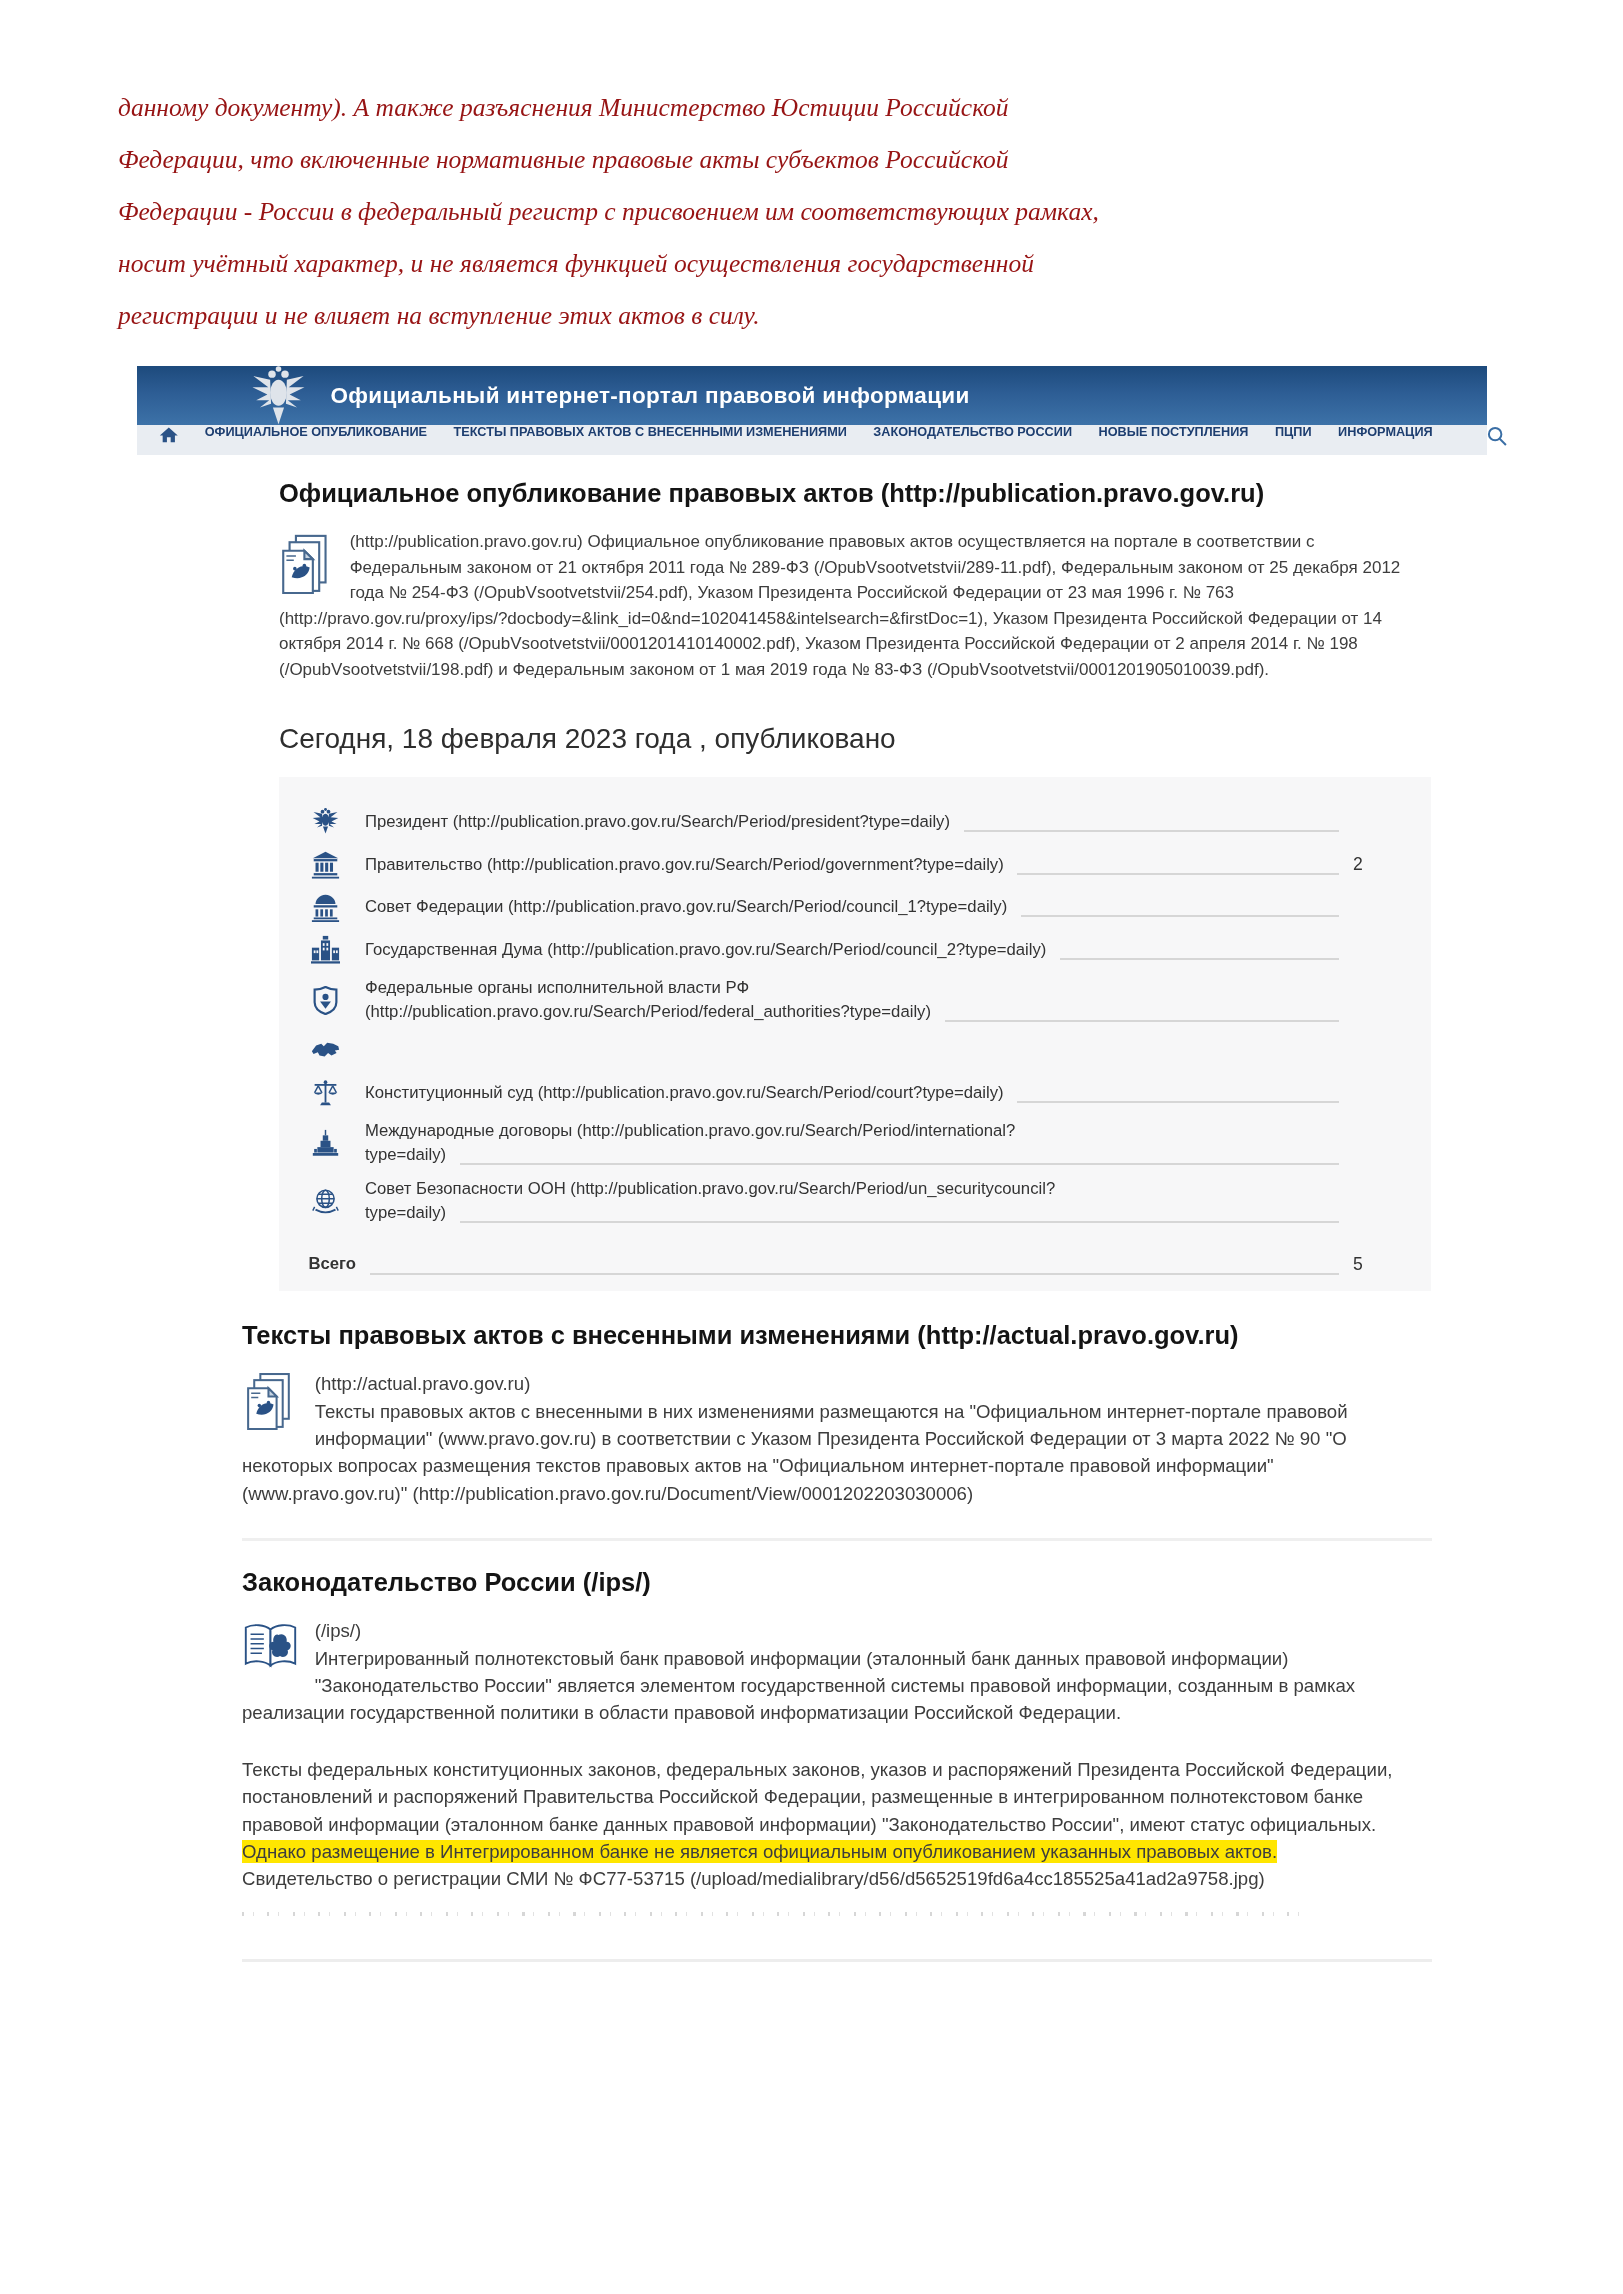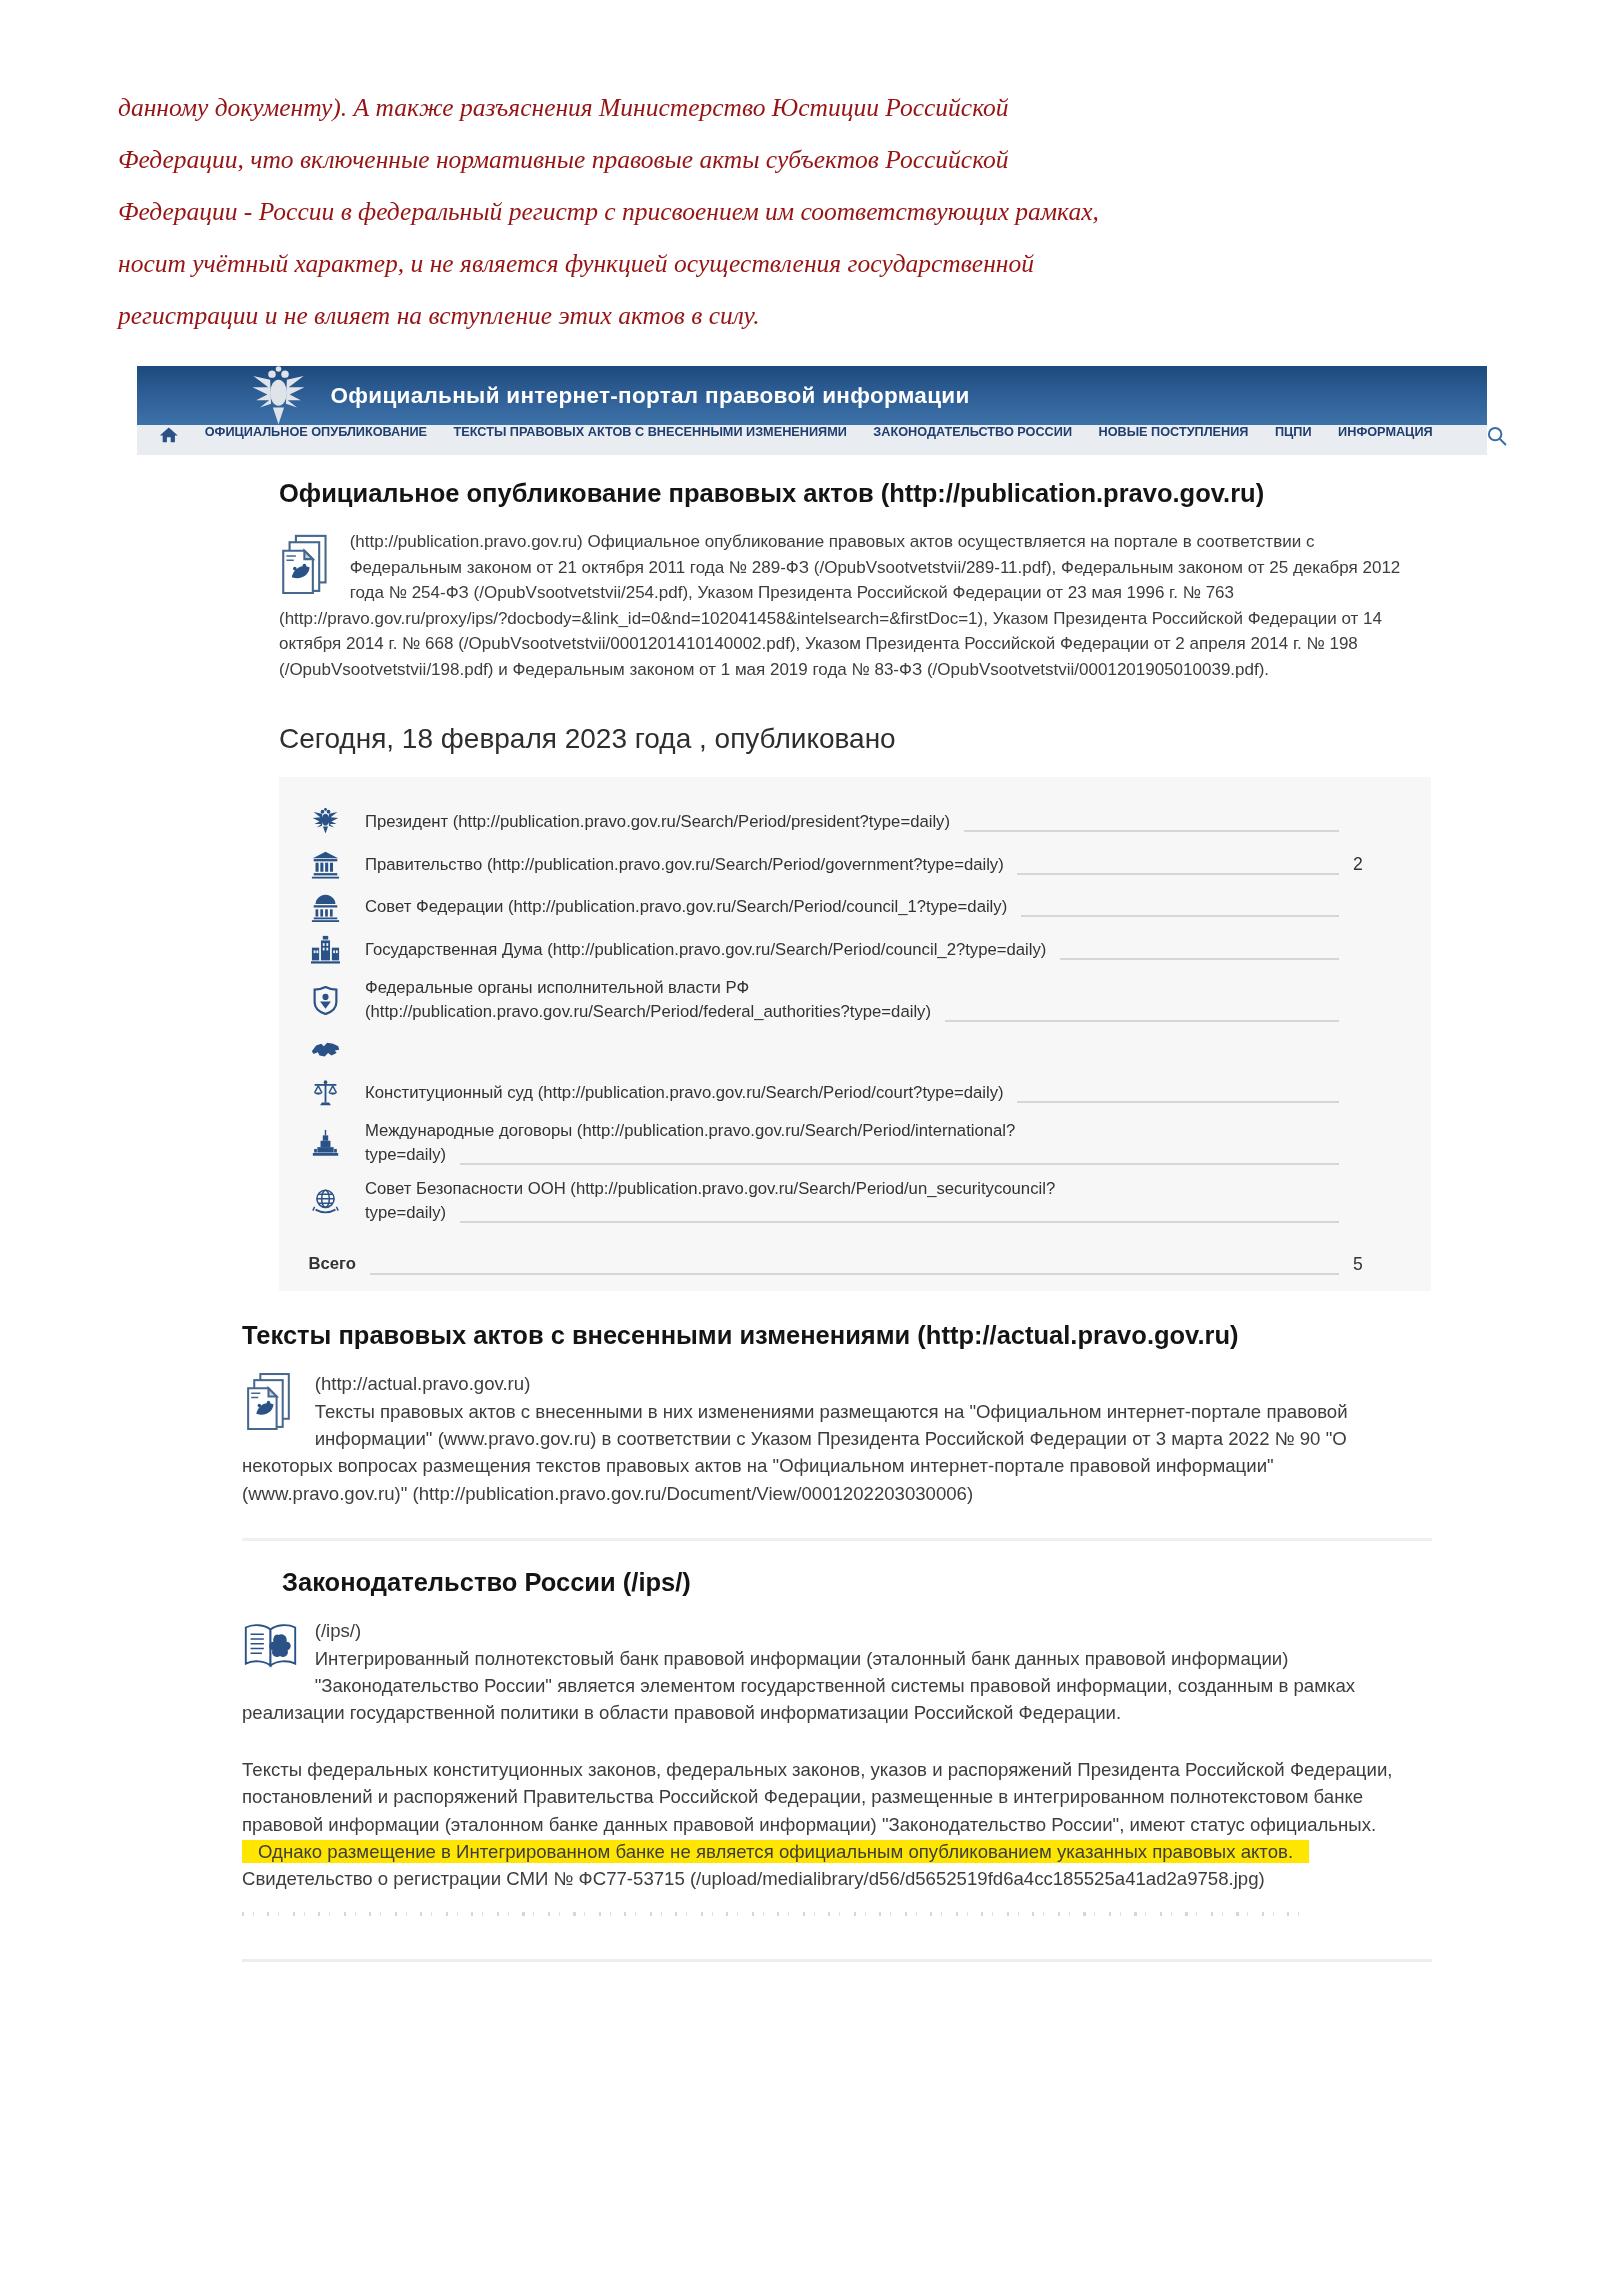--- a/index.html
+++ b/index.html
@@ -48,21 +48,21 @@
   .t1{font-size:16.7px;color:#333;margin-bottom:3.9px;}
   .lineflex{display:flex;align-items:flex-end;}
   .lbl{font-size:16.7px;color:#333;white-space:nowrap;}
   .leader{flex:1;min-width:39px;border-bottom:2px solid #d6d6d6;margin:0 13.7px;align-self:flex-end;height:6.9px;}
   .count{width:29px;font-size:17.6px;color:#333;}
   .total{display:flex;align-items:flex-start;margin-top:24px;padding-left:2px;}
   .total .lbl{font-weight:bold;}
   
   .divider{height:2.9px;background:#efefef;margin-top:31px;}
   .body2{font-size:18.6px;line-height:27.4px;color:#3d3d3d;margin-top:29px;clear:both;}
-  mark{background:#ffe600;color:inherit;padding:1px 16px;}
+  mark{background:#ffe600;color:inherit;padding:1px 0;}
   .smi{font-size:18.6px;line-height:27.4px;color:#3d3d3d;margin-top:0;}
   .cutoff{
     height:3.9px;width:90%;margin-top:19.6px;opacity:.4;
     background:repeating-linear-gradient(90deg,#9a9a9a 0 2px,transparent 2px 10.8px,#b5b5b5 10.8px 11.8px,transparent 11.8px 25.5px);
   }
   .enddiv{height:2.9px;background:#ededed;margin-top:43px;}
 </style>
 </head>
 <body>
 
@@ -365,21 +365,21 @@
             <circle cx="24" cy="30" r="1.7" fill="#2a5286"></circle>
           <path d="M7 21 h9 M7 25 h7" stroke="#47688e" stroke-width="1.5"></path>
         </svg>
       </span>
       <span>(http://actual.pravo.gov.ru)</span><br>
       <span>Тексты правовых актов с внесенными в них изменениями размещаются на "Официальном интернет-портале правовой информации" (www.pravo.gov.ru) в соответствии с Указом Президента Российской Федерации от 3 марта 2022 № 90 "О некоторых вопросах размещения текстов правовых актов на "Официальном интернет-портале правовой информации" (www.pravo.gov.ru)" (http://publication.pravo.gov.ru/Document/View/0001202203030006)</span>
     </div>
 
     <div class="divider"></div>
 
-    <h1 class="sec" style="margin-top:25.5px;margin-left:40px;">Законодательство России (/ips/)</h1>
+    <h1 class="sec" style="margin-top:25.5px;">Законодательство России (/ips/)</h1>
 
     <div class="media2">
       <span class="micon">
         <svg viewBox="0 0 60 52" width="57" height="55">
           <g stroke="#2a5286" stroke-width="2" fill="#ffffff">
             <path d="M30 8 C24 3 12 2 4 6 V44 C12 40 24 41 30 46 Z"></path>
             <path d="M30 8 C36 3 48 2 56 6 V44 C48 40 36 41 30 46 Z"></path>
           </g>
           <g stroke="#2a5286" stroke-width="1.6">
             <path d="M9 13 h14 M9 18 h14 M9 23 h14 M9 28 h14 M9 33 h12"></path>

